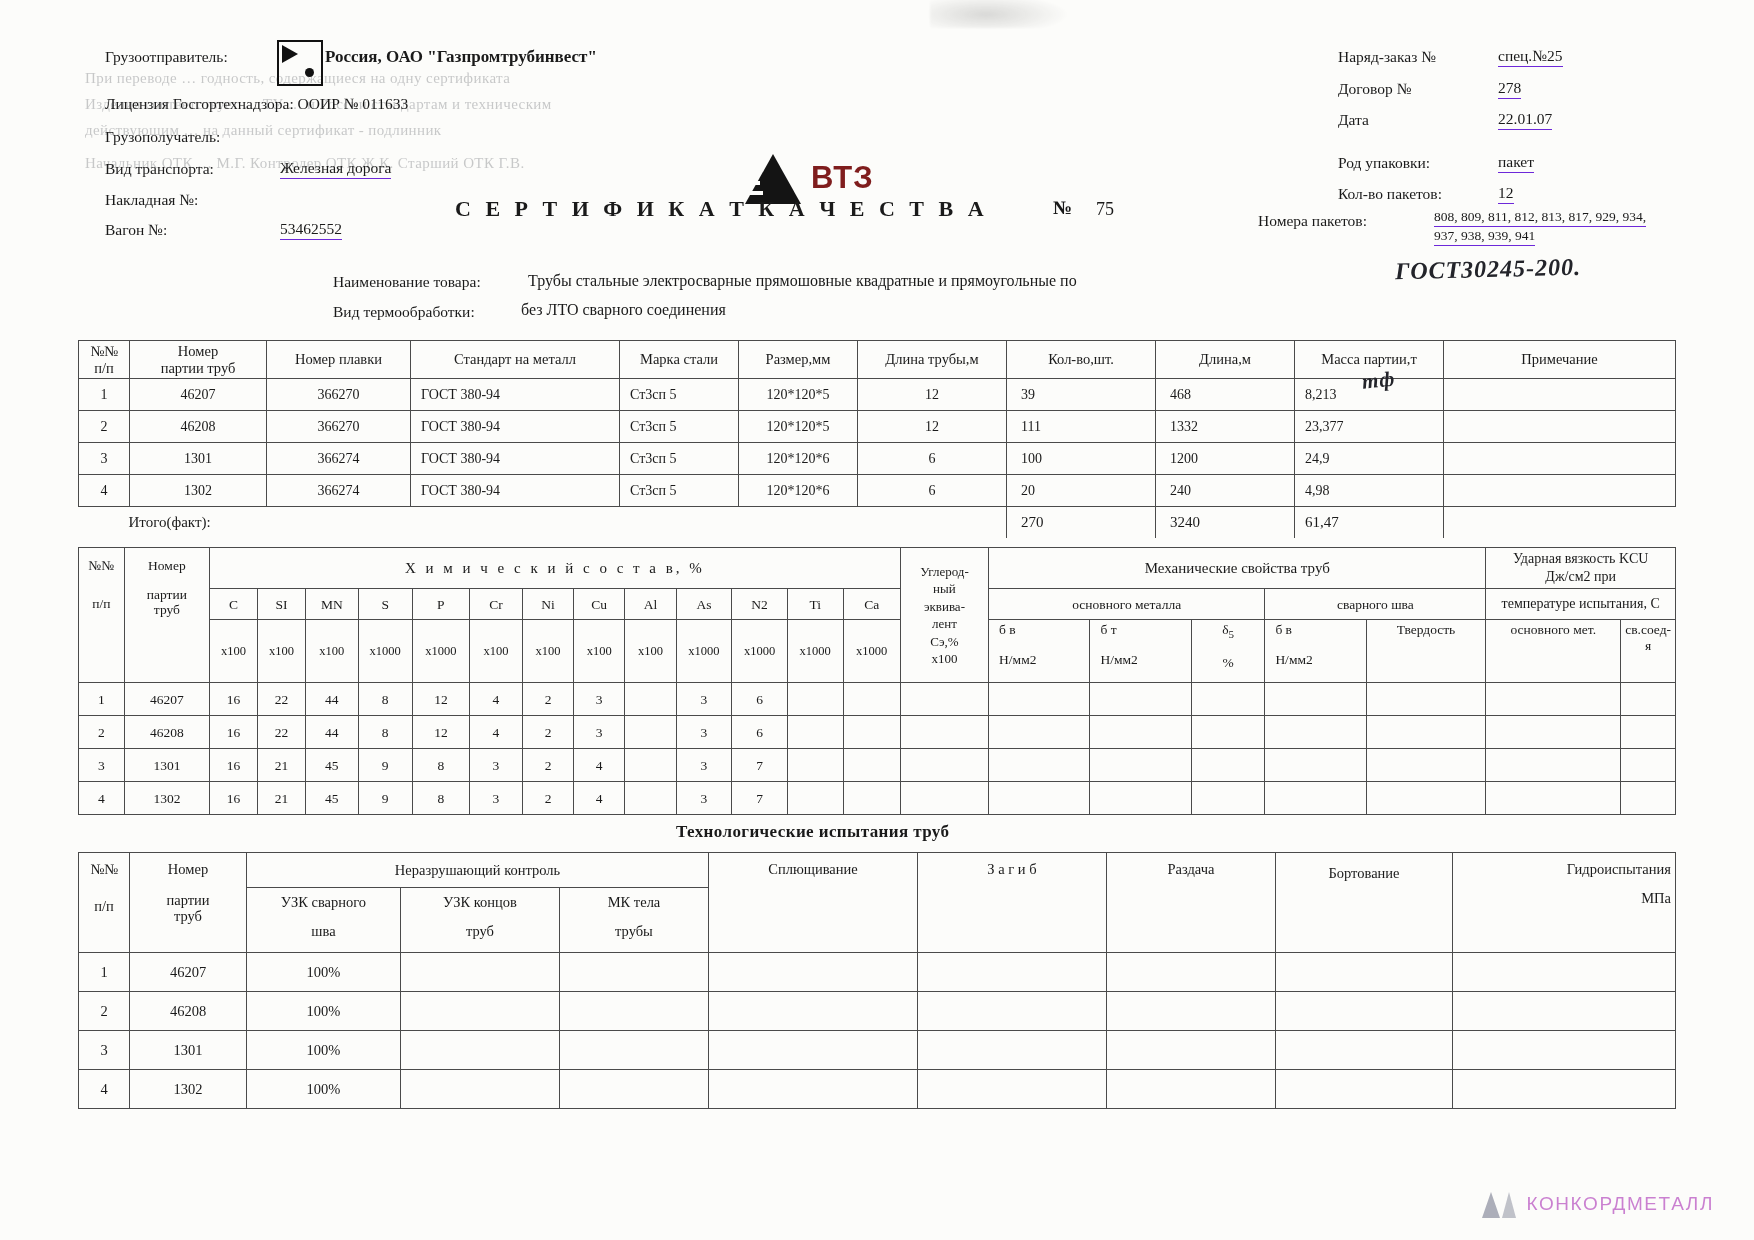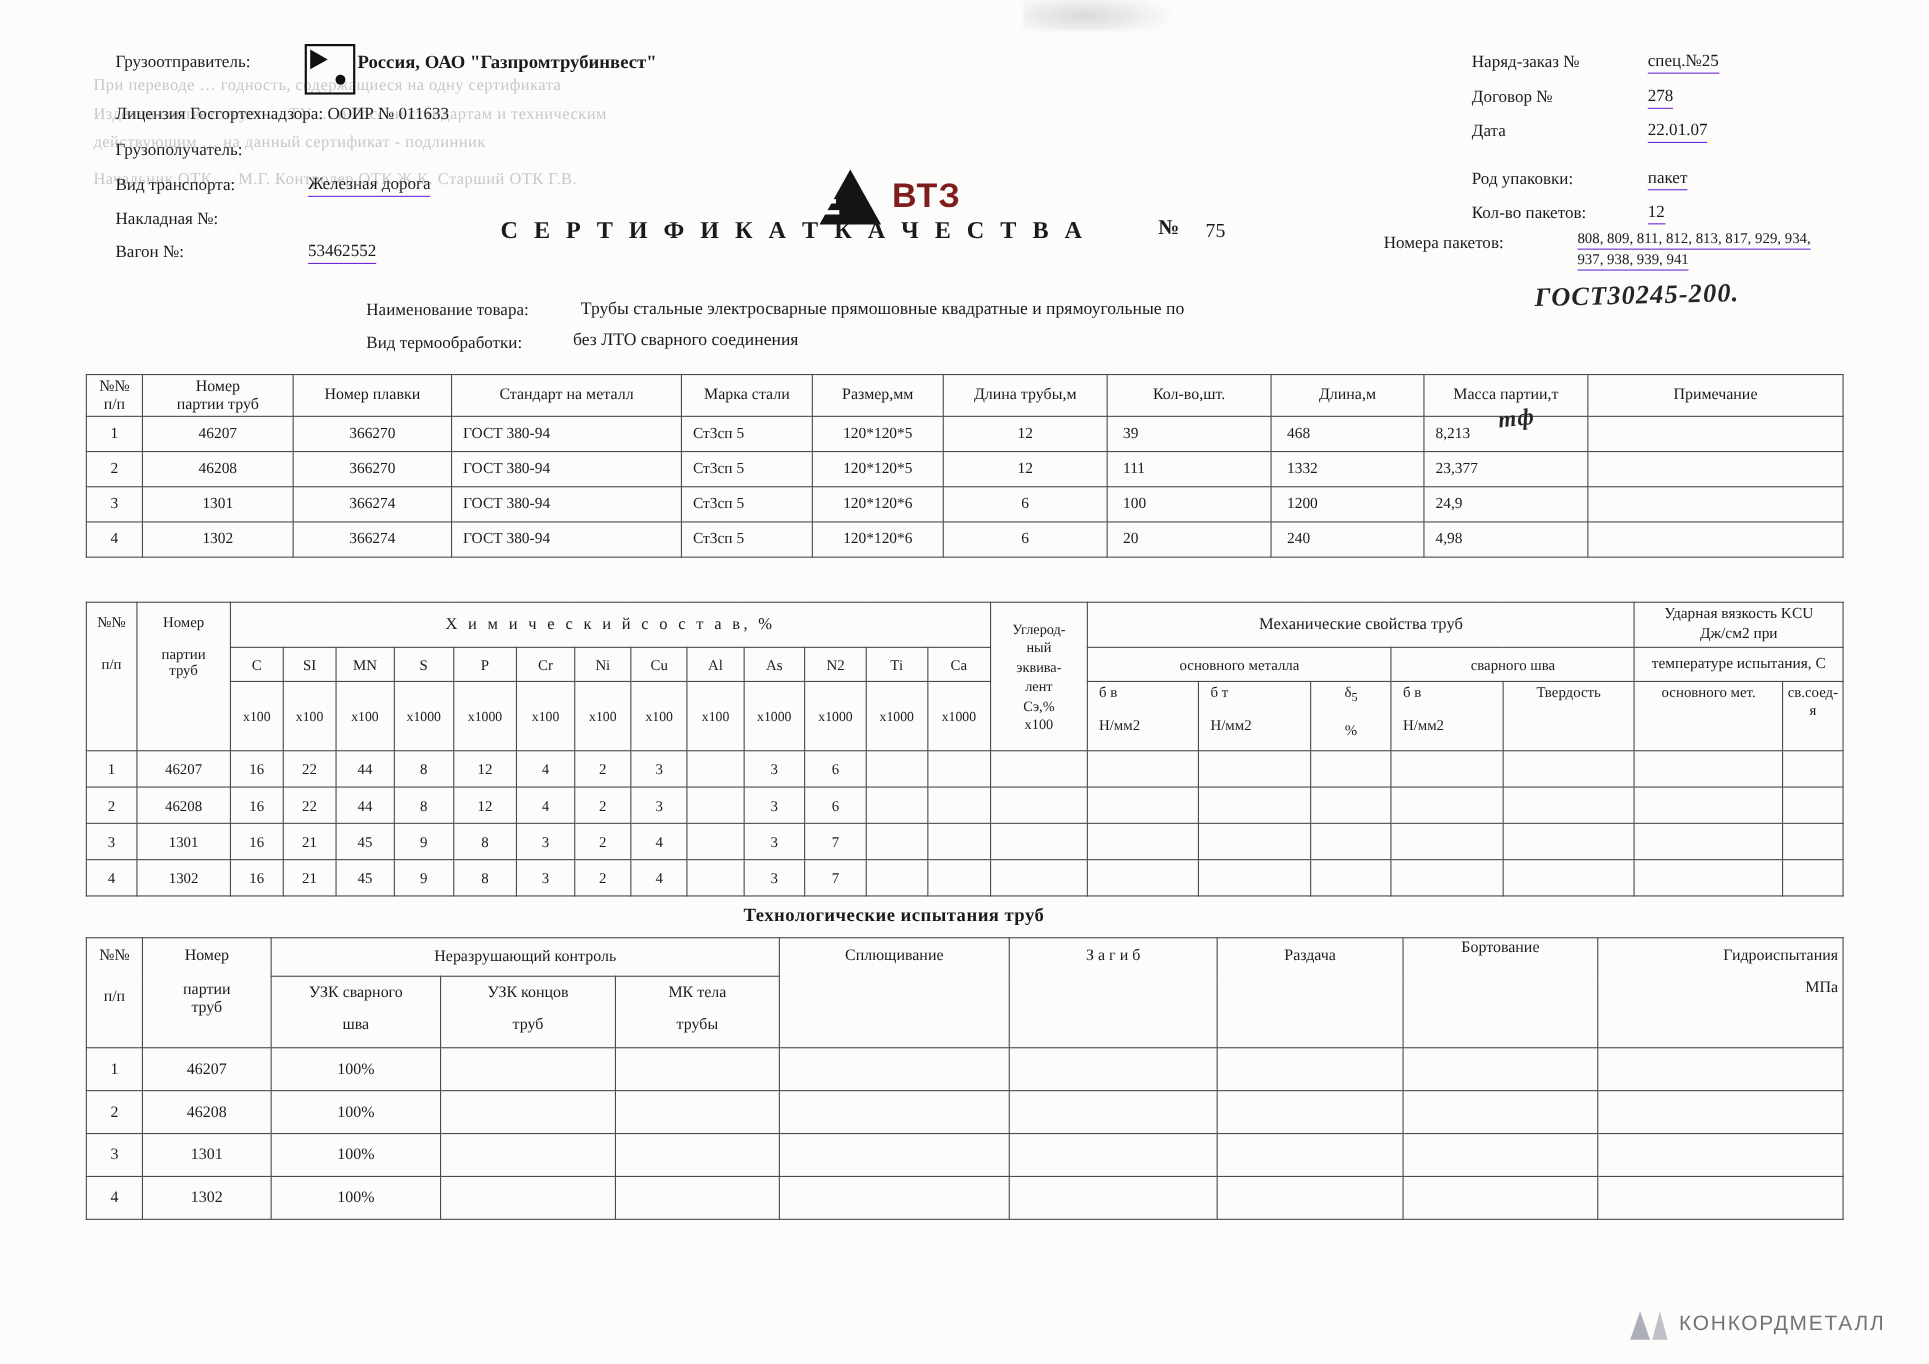--- a/index.html
+++ b/index.html
@@ -226,21 +226,21 @@
   .watermark .mark::after {
     right: 0;
     border-left: 7px solid transparent;
     border-right: 7px solid transparent;
     opacity: .75;
   }
   .watermark .wtext {
     font-family: "Liberation Sans", sans-serif;
     font-size: 19px;
     letter-spacing: 1.6px;
-    color: #000000;
+    color: #a21caf;
   }
   .sub { font-size: 11px; vertical-align: sub; }
 </style>
 </head>
 <body>
 
 <div class="page">
 
   <div class="smudge s1"></div>
 
@@ -371,20 +371,27 @@
         <td>1302</td>
         <td>366274</td>
         <td class="lcell">ГОСТ 380-94</td>
         <td class="lcell">Ст3сп 5</td>
         <td>120*120*6</td>
         <td>6</td>
         <td style="text-align:left; padding-left:14px;">20</td>
         <td style="text-align:left; padding-left:14px;">240</td>
         <td style="text-align:left; padding-left:10px;">4,98</td>
         <td></td>
+      </tr>
+      <tr class="totals">
+        <td colspan="7" style="text-align:left; padding-left:50px; border-left:none; border-bottom:none; border-right:none;">Итого(факт):</td>
+        <td style="text-align:left; padding-left:14px; border-bottom:none;">270</td>
+        <td style="text-align:left; padding-left:14px; border-bottom:none;">3240</td>
+        <td style="text-align:left; padding-left:10px; border-bottom:none;">61,47</td>
+        <td style="border:none;"></td>
       </tr>
     </tbody>
   </table>
 
   <div class="handwritten hw-tf">тф</div>
 
   <table class="grid" id="table-chem">
     <thead>
       <tr>
         <th rowspan="3" style="width:42px; vertical-align:top; padding-top:10px;">
@@ -580,21 +587,21 @@
         </th>
         <th rowspan="2" style="width:108px; vertical-align:top; padding-top:8px;">
           <div>Номер</div>
           <div style="margin-top:14px;">партии</div>
           <div>труб</div>
         </th>
         <th colspan="3" style="height:30px;">Неразрушающий контроль</th>
         <th rowspan="2" style="width:200px; vertical-align:top; padding-top:8px;">Сплющивание</th>
         <th rowspan="2" style="width:180px; vertical-align:top; padding-top:8px;">З а г и б</th>
         <th rowspan="2" style="width:160px; vertical-align:top; padding-top:8px;">Раздача</th>
-        <th rowspan="2" style="width:168px; vertical-align:top; padding-top:0;">Бортование</th>
+        <th rowspan="2" style="width:168px; vertical-align:top; padding-top:12px;">Бортование</th>
         <th rowspan="2" style="vertical-align:top; padding-top:8px;text-align:right;">
           <div>Гидроиспытания</div>
           <div style="margin-top:12px;">МПа</div>
         </th>
       </tr>
       <tr>
         <th style="width:145px; height:56px; vertical-align:top; padding-top:6px;">
           <div>УЗК сварного</div>
           <div style="margin-top:12px;">шва</div>
         </th>

